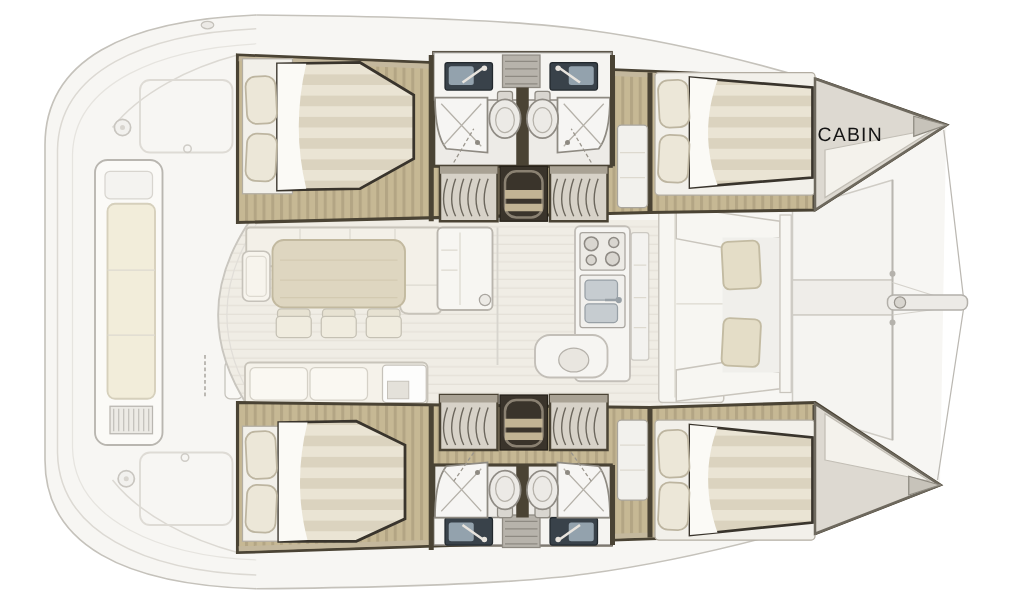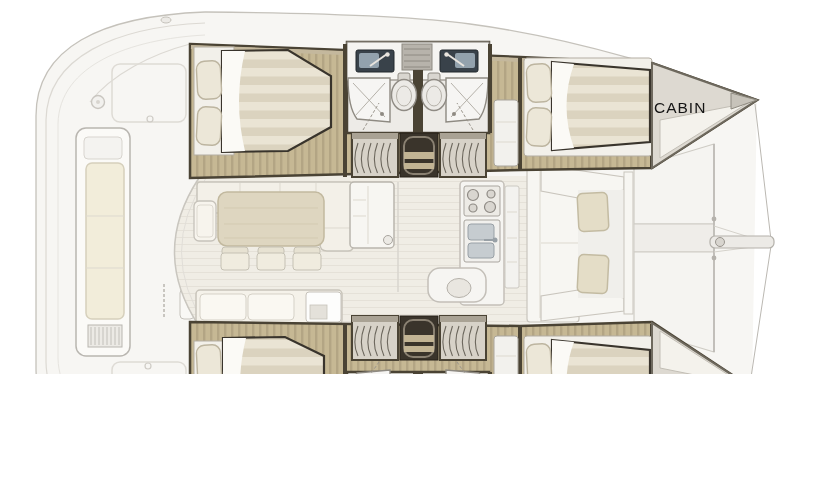--- a/index.html
+++ b/index.html
@@ -9,21 +9,21 @@
     --mattress_a:#eae4d4; --mattress_b:#dbd3bf; --bed_outline:#39342c;
     --pillow:#ece7d8; --pillow_outline:#bdb5a0;
     --white_fixture:#f5f4f1; --fixture_outline:#8f8b84; --bath_floor:#edebe7;
     --sink_dark:#39424a; --sink_steel:#93a2ad;
     --stair_tread:#d7d2c8; --stair_line:#6b665c; --hatch_dark:#3a342b;
     --sofa:#f3f0e8; --sofa_outline:#c8c4ba; --table:#ded6c0; --table_outline:#c2b99f;
     --chair:#f0ecdf; --cushion:#f2edda; --cushion_outline:#d6d0bc; --seat_beige:#e4ddc7;
     --cone:#ddd9d1; --cone_tip:#c7c3ba; --label_text:#141414; --bg:#ffffff;
   }
   html,body{margin:0;padding:0;background:var(--bg);}
-  .stage{width:826px;height:374px;position:relative;background:var(--bg);overflow:hidden;}
+  .stage{width:826px;height:486px;position:relative;background:var(--bg);overflow:hidden;}
   svg{display:block;}
   .pw-a{fill:var(--wood);} .pw-b{fill:var(--wood_grain);}
   .pm-a{fill:var(--mattress_a);} .pm-b{fill:var(--mattress_b);}
   .pk-a{fill:var(--salon_floor);} .pk-b{fill:var(--plank_line);}
   .deck-fill{fill:var(--deck);stroke:none;}
   .edge{fill:none;stroke:var(--deck_outline);stroke-width:1.3;}
   .soft{fill:none;stroke:var(--deck_line);stroke-width:1.2;}
   .softer{fill:none;stroke:#e6e4df;stroke-width:1;}
   .band{fill:url(#woodp);stroke:var(--wall);stroke-width:2.5;}
   .tan{fill:none;stroke:var(--wall_tan);stroke-width:4;}

